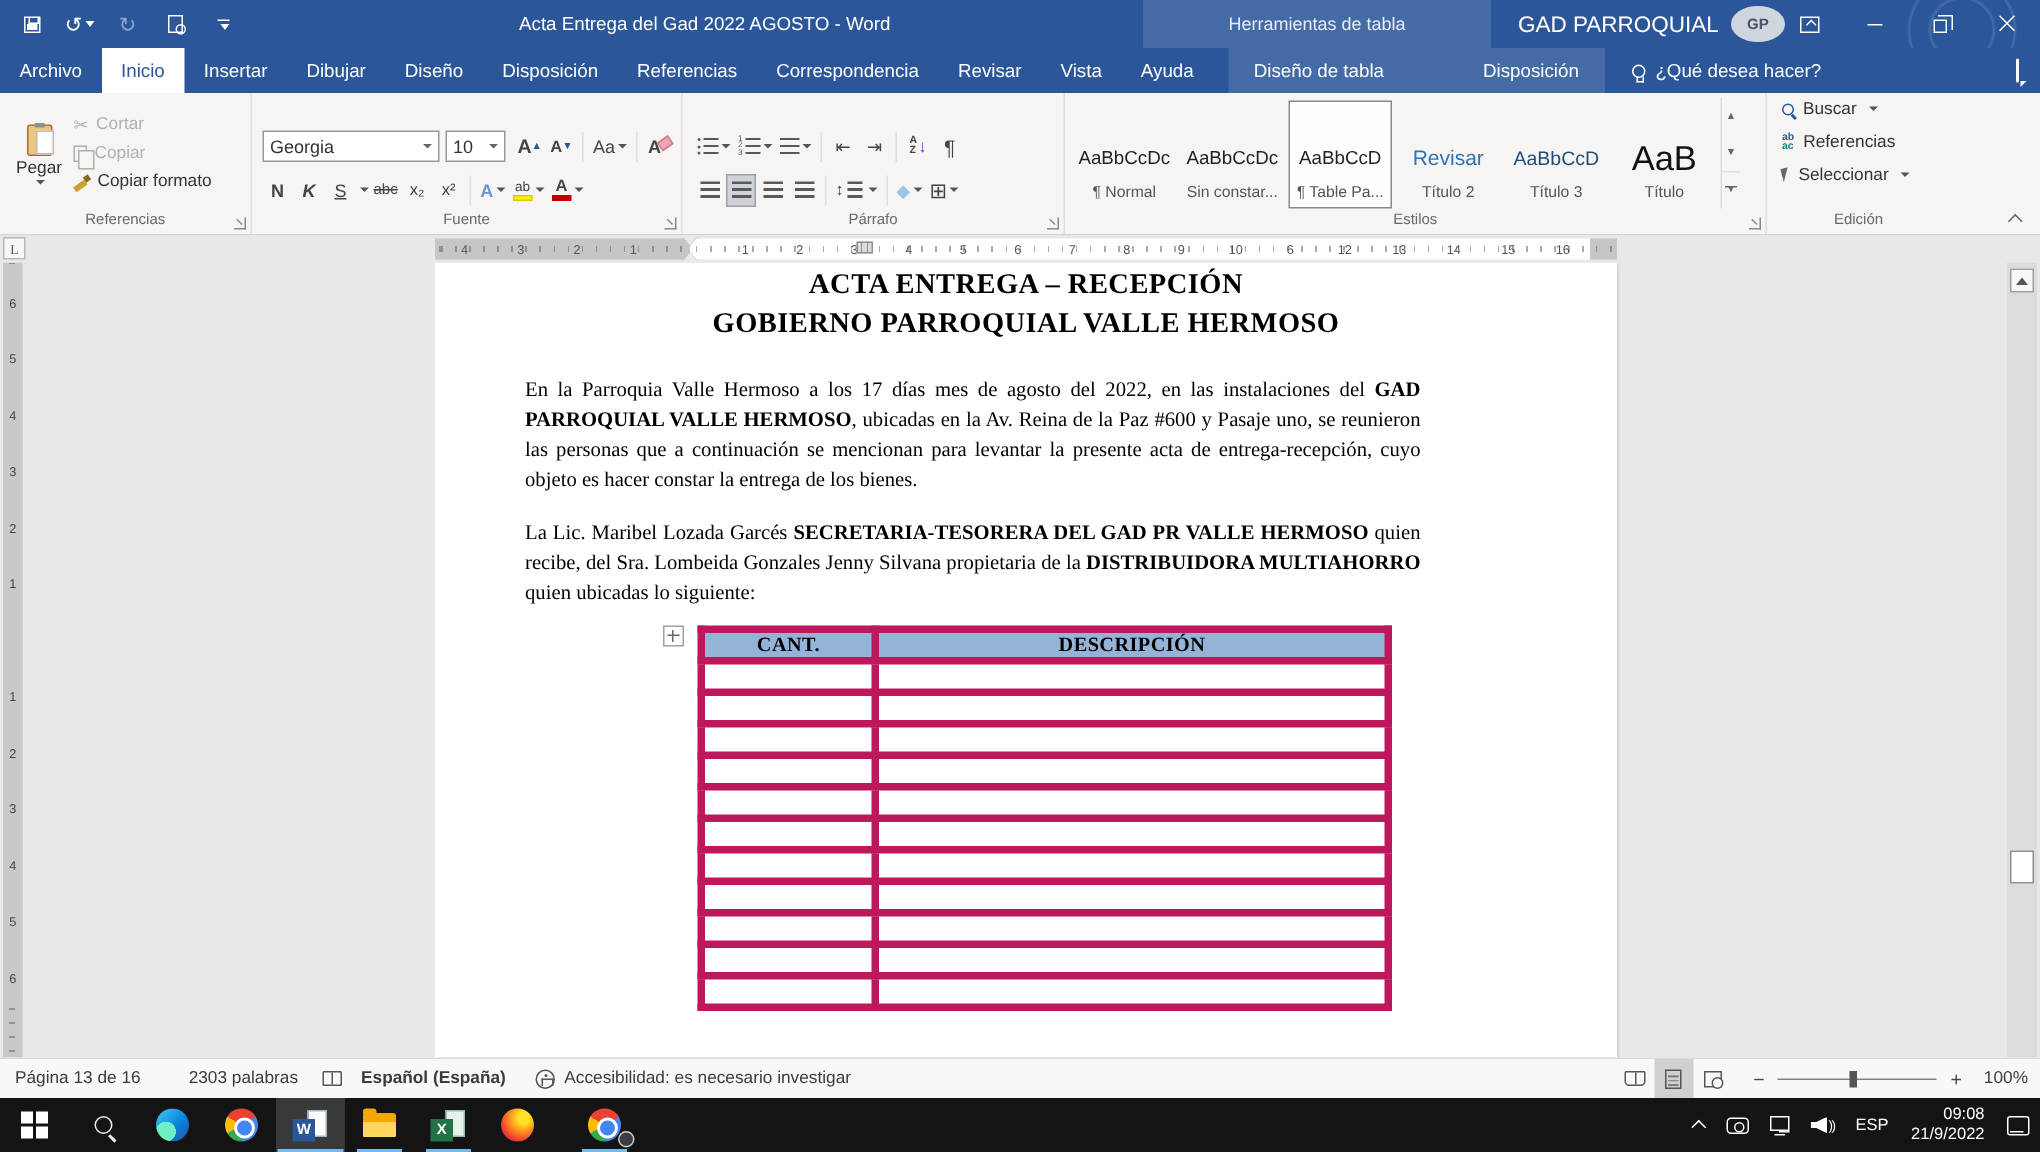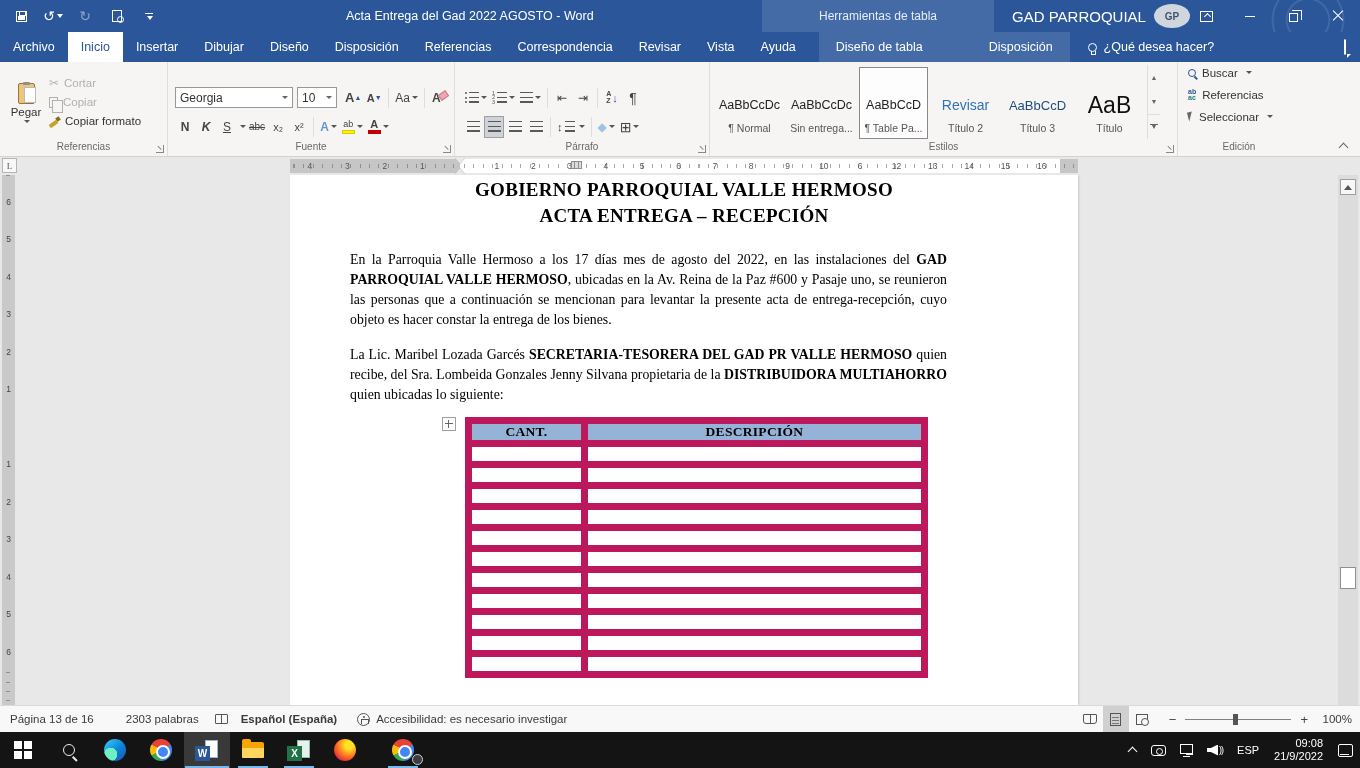--- a/index.html
+++ b/index.html
@@ -150,21 +150,21 @@
   .doc-serif{font-family:"Liberation Serif","DejaVu Serif",serif;}
   #doc-heading{padding-top:2px;text-align:center;font-weight:bold;font-size:19px;line-height:26px;letter-spacing:.3px;color:#000;}
   .docpara{width:597px;margin-left:60px;font-size:13.8px;line-height:20px;text-align:justify;color:#000;}
   #para1{margin-top:21px;}
   #para2{margin-top:15px;}
   .docpara .b{font-weight:bold;}
   #tbl-handle{position:absolute;left:152px;top:242px;width:14px;height:14px;background:#fdfdfd;border:1px solid #a0a0a0;}
   #tbl-handle::before{content:"";position:absolute;left:2px;top:5px;width:8px;height:1px;background:#666;}
   #tbl-handle::after{content:"";position:absolute;left:5px;top:2px;width:1px;height:8px;background:#666;}
   #doc-table{margin:12px 0 0 175px;border-collapse:collapse;width:463px;font-family:"Liberation Serif","DejaVu Serif",serif;}
-  #doc-table td,#doc-table th{border:7px solid #be185d;}
+  #doc-table td,#doc-table th{border:5px solid #be185d;}
   #doc-table th{background:#95b3d7;font-size:13.5px;font-weight:bold;height:21px;letter-spacing:.3px;color:#000;}
   #doc-table td{height:21px;}
   #doc-table .c1{width:117px;}
   #doc-table .c2{width:344px;}
   #vscroll{position:absolute;left:1338px;top:0;width:20px;height:530px;background:#dcdcdc;}
   #vscroll .up{position:absolute;left:2px;top:4px;width:16px;height:16px;background:#f7f7f7;border:1px solid #9f9f9f;display:flex;align-items:center;justify-content:center;}
   #vscroll .up i{width:0;height:0;border-left:4px solid transparent;border-right:4px solid transparent;border-bottom:5px solid #555;}
   #vscroll .thumb{position:absolute;left:2px;top:392px;width:16px;height:22px;background:#fff;border:1px solid #8f8f8f;}
 
   
@@ -478,21 +478,21 @@
     <div class="rgroup-content">
       <div id="style-cards">
 
           <div class="stycard sty-normal">
             <div class="sty-preview">AaBbCcDc</div>
             <div class="sty-label">¶ Normal</div>
           </div>
 
           <div class="stycard sty-normal">
             <div class="sty-preview">AaBbCcDc</div>
-            <div class="sty-label">Sin entrega...</div>
+            <div class="sty-label">Sin constar...</div>
           </div>
 
           <div class="stycard sty-normal selected">
             <div class="sty-preview">AaBbCcD</div>
             <div class="sty-label">¶ Table Pa...</div>
           </div>
 
           <div class="stycard sty-t2">
             <div class="sty-preview">Revisar</div>
             <div class="sty-label">Título 2</div>
@@ -657,22 +657,22 @@
       <div class="vr-cell">
         <span>5</span>
       </div>
       <div class="vr-cell">
         <span>6</span>
       </div>
     </div>
 
   <div id="page" class="doc-serif">
     <div id="doc-heading">
+      <div>ACTA ENTREGA – RECEPCIÓN</div>
       <div>GOBIERNO PARROQUIAL VALLE HERMOSO</div>
-      <div>ACTA ENTREGA – RECEPCIÓN</div>
     </div>
     <p id="para1" class="docpara">
       
     <span>En la Parroquia Valle Hermoso a los 17 días mes de agosto del 2022, en las instalaciones del </span><span class="b">GAD PARROQUIAL VALLE HERMOSO</span><span>, ubicadas en la Av. Reina de la Paz #600 y Pasaje uno, se reunieron las personas que a continuación se mencionan para levantar la presente acta de entrega-recepción, cuyo objeto es hacer constar la entrega de los bienes.</span></p>
     <p id="para2" class="docpara">
       
     <span>La Lic. Maribel Lozada Garcés </span><span class="b">SECRETARIA-TESORERA DEL GAD PR VALLE HERMOSO</span><span> quien recibe, del Sra. Lombeida Gonzales Jenny Silvana propietaria de la </span><span class="b">DISTRIBUIDORA MULTIAHORRO</span><span> quien ubicadas lo siguiente:</span></p>
     <div id="tbl-handle"></div>
     <table id="doc-table">
       <thead>

